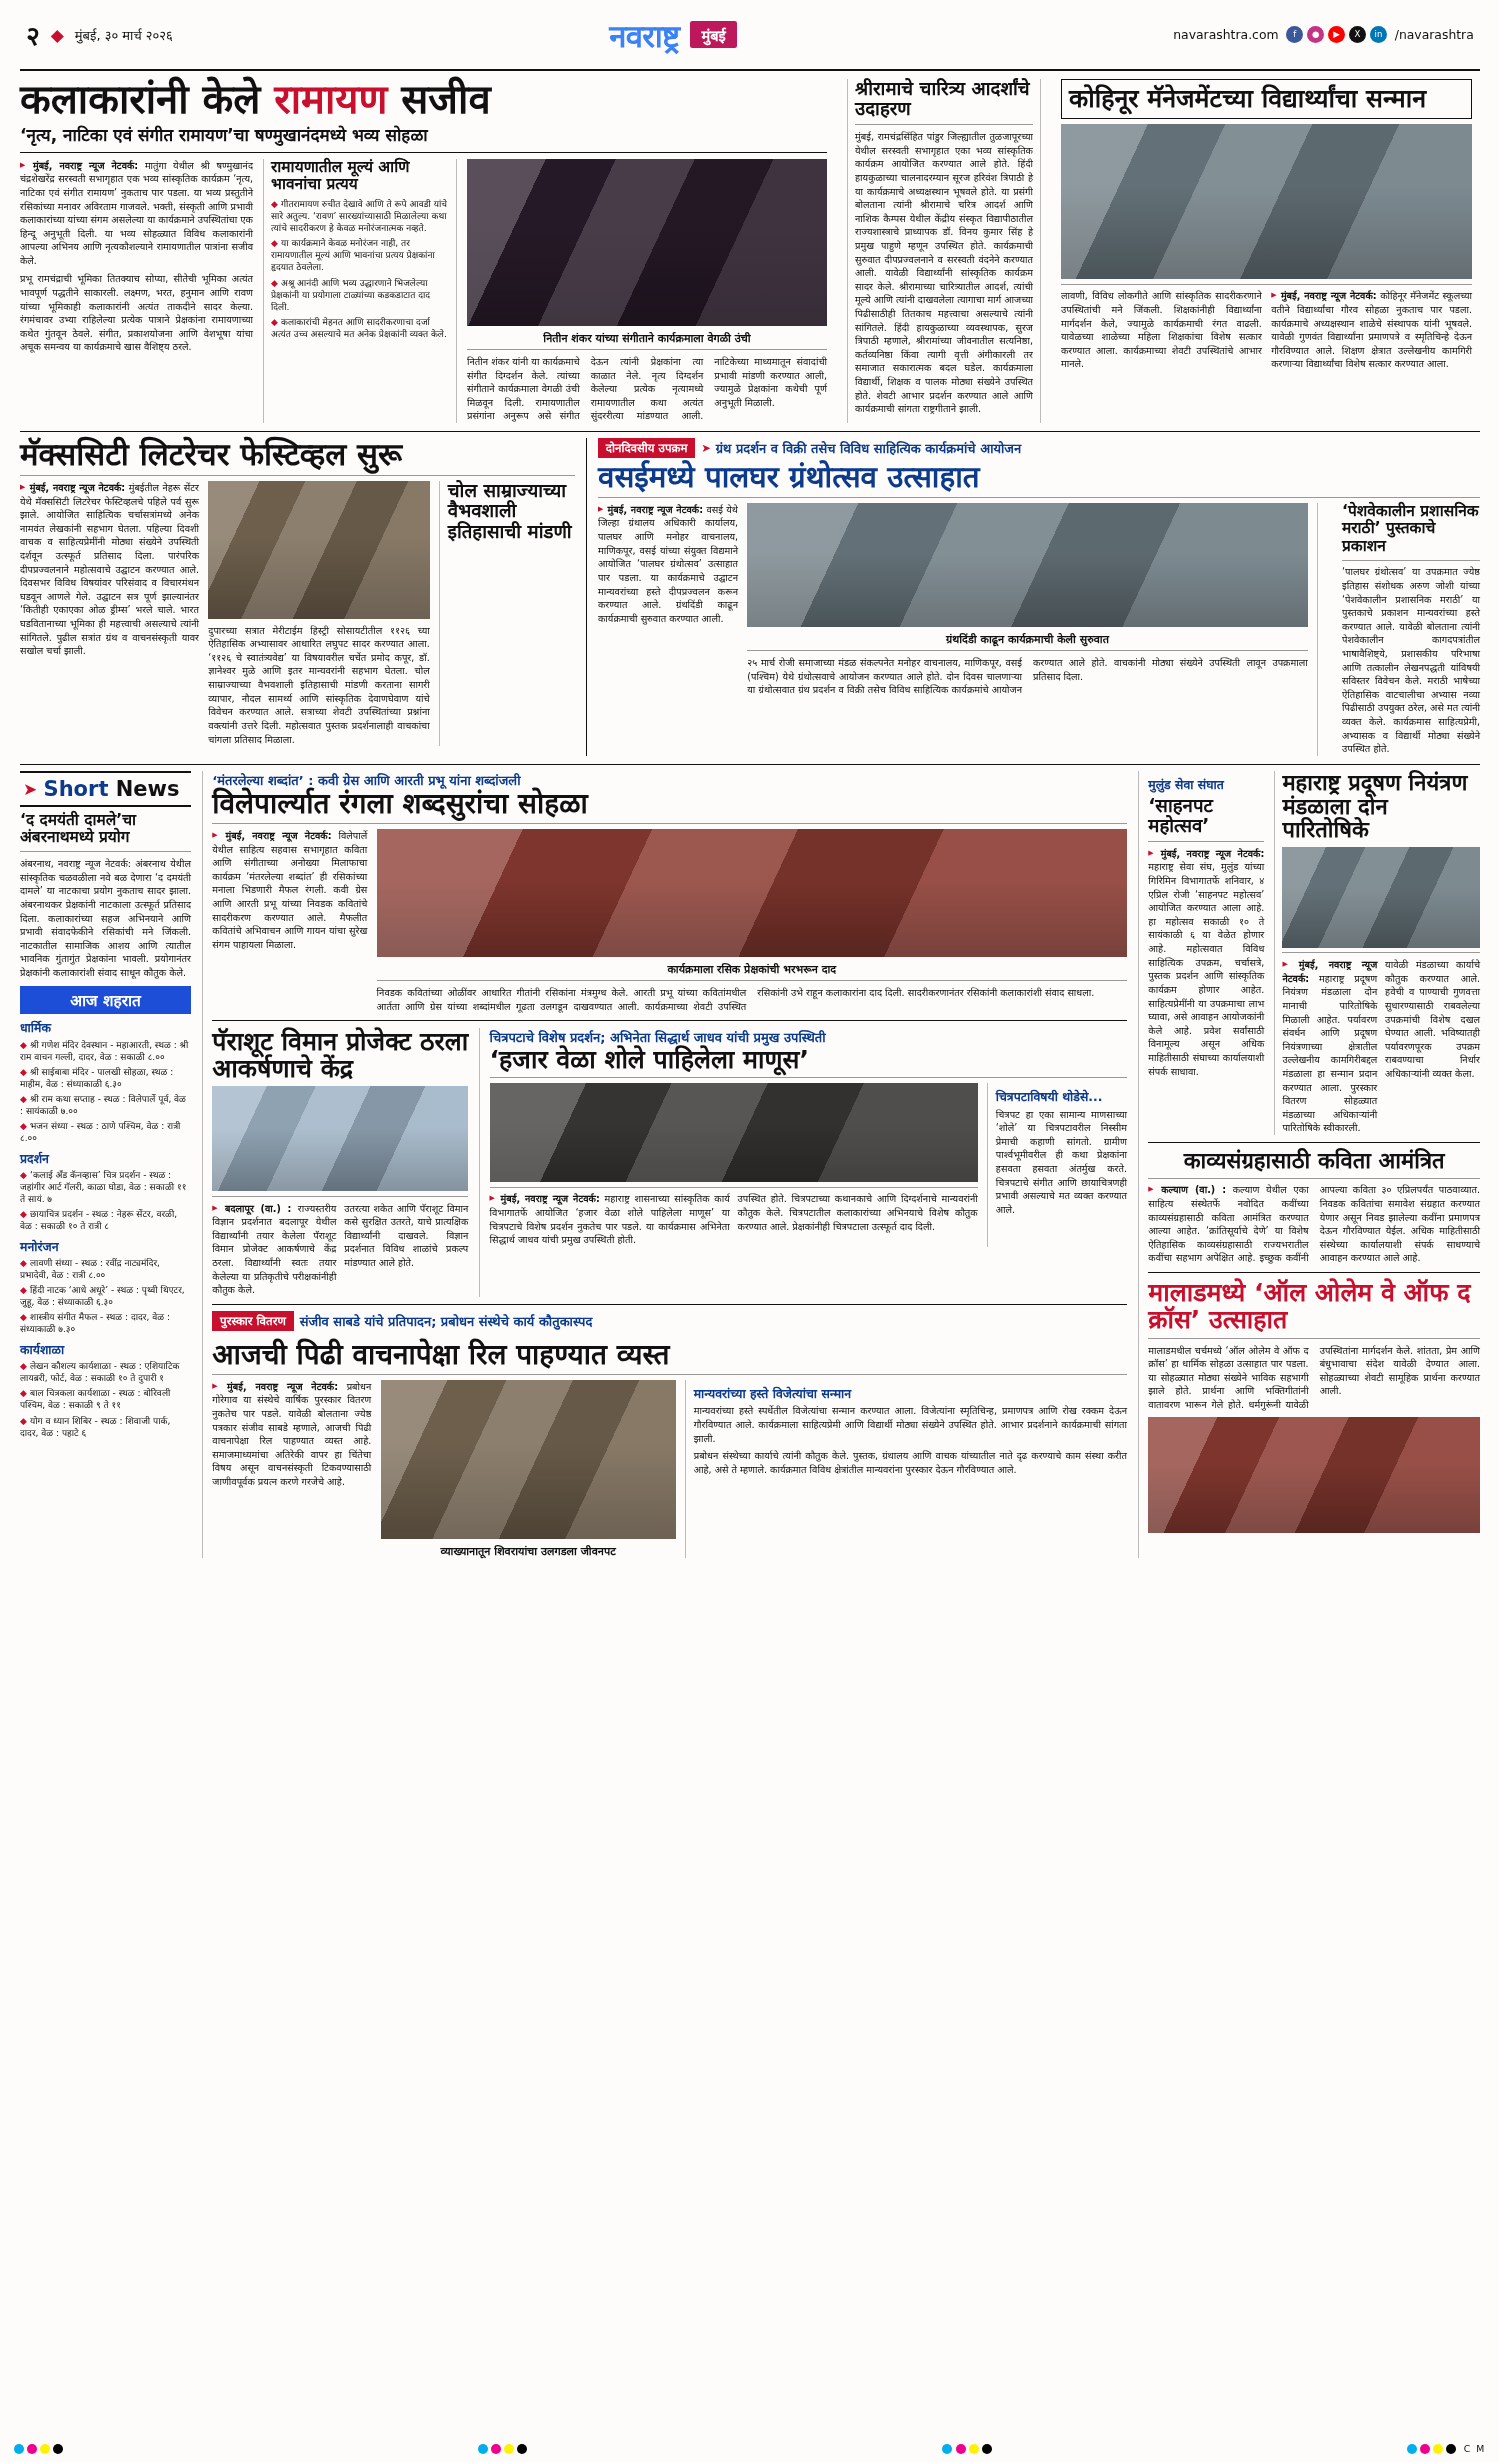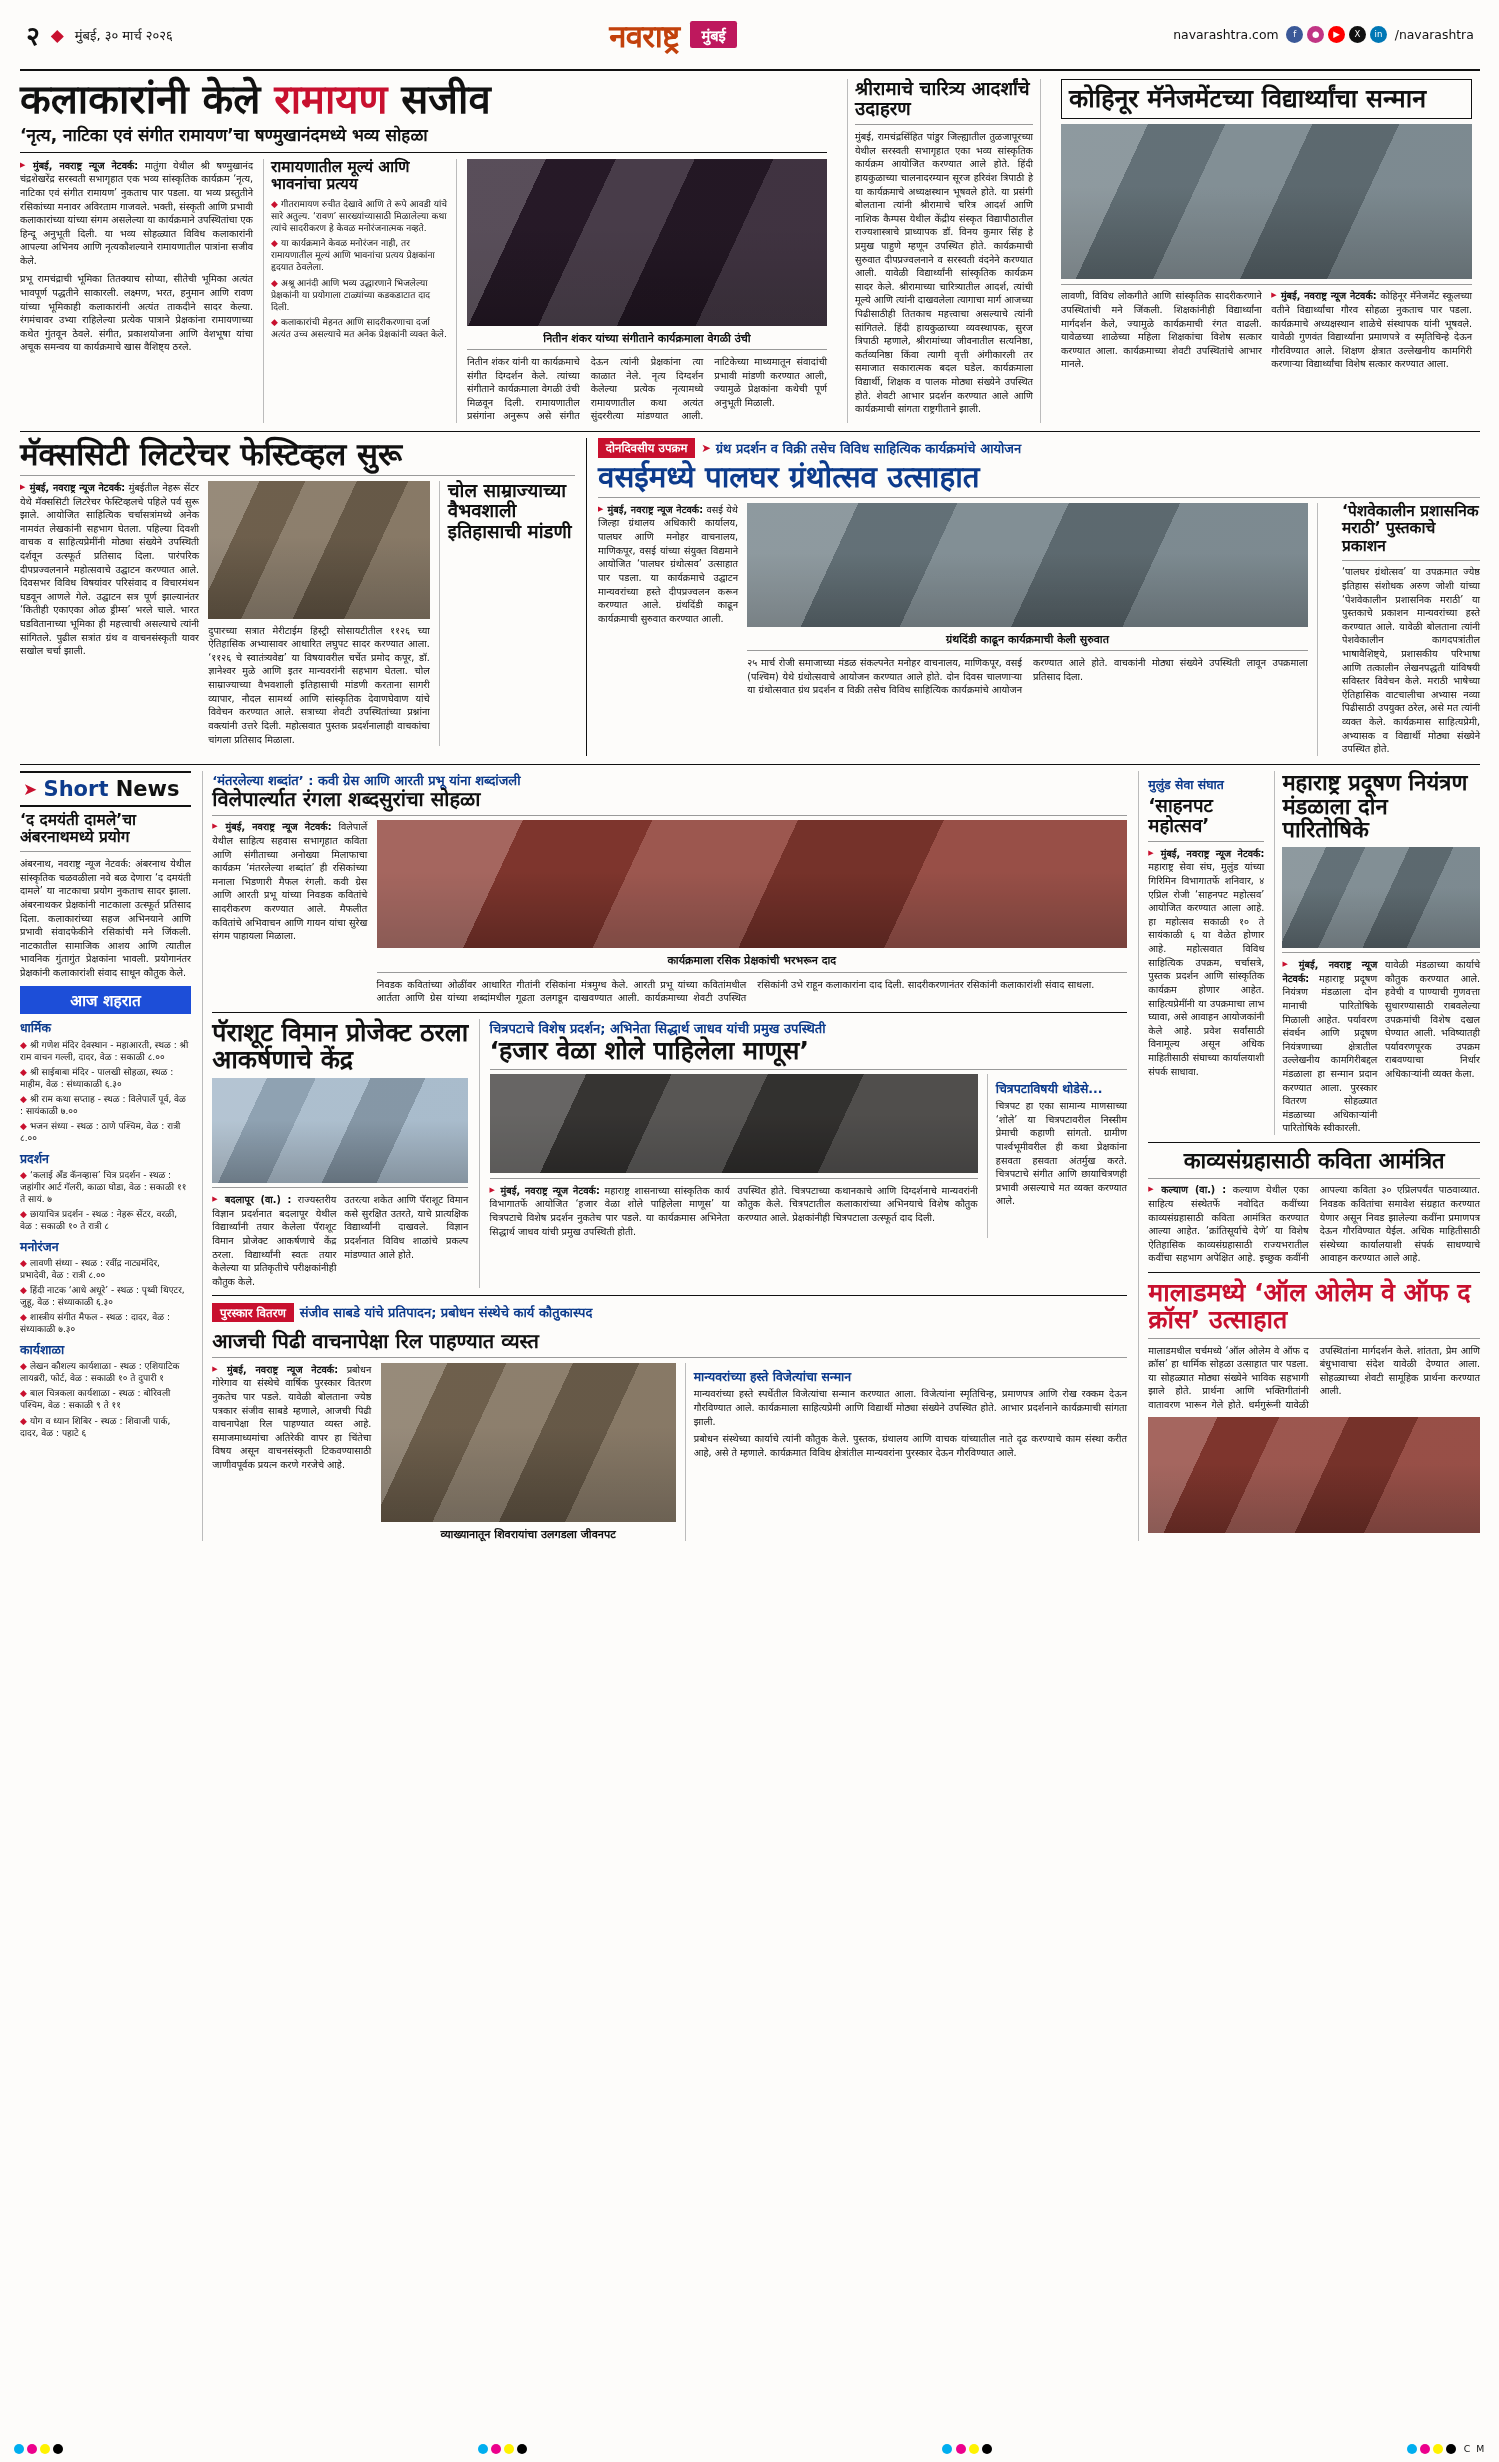--- a/index.html
+++ b/index.html
@@ -16,21 +16,21 @@
 
   
   .masthead {
     height:71px; display:flex; align-items:center; justify-content:space-between;
     border-bottom:2.3px solid #111; padding:0 6.2px;
   }
   .mh-left { display:flex; align-items:center; gap:11px; }
   .pageno { font-size:26px; font-weight:bold; }
   .mh-date { font-size:13px; }
   .mh-center { display:flex; align-items:center; gap:11px; }
-  .brand { font-size:31px; font-weight:bold; color:#c2410c; letter-spacing:-0.8px; }
+  .brand { font-size:31px; font-weight:bold; color:#3b82f6; letter-spacing:-0.8px; }
   .brand-city {
     font-size:14.7px; font-weight:bold; color:#fff; background:#be185d;
     padding:3.1px 11px; border-radius:2.3px;
   }
   .mh-right { display:flex; align-items:center; gap:7.8px; font-size:12.4px; }
   .social { display:flex; gap:3.9px; }
   .soc {
     width:17px; height:17px; border-radius:50%; display:inline-block;
     font-size:8.5px; color:#fff; text-align:center; line-height:17px;
   }
@@ -92,21 +92,21 @@
 
   .twocol { column-count:2; column-gap:11px; }
   .threecol { column-count:3; column-gap:11px; }
 
   .bigred-hl { font-size:31px; font-weight:bold; line-height:1.05; }
   .blue-hl { font-size:29.5px; font-weight:bold; line-height:1.05; }
   .hl28 { font-size:22px; font-weight:bold; line-height:1.08; }
   .hl24 { font-size:18.6px; font-weight:bold; line-height:1.1; }
   .hl20 { font-size:15.5px; font-weight:bold; line-height:1.12; }
   .hl32 { font-size:25px; font-weight:bold; line-height:1.08; }
-  .hl36 { font-size:20px; font-weight:bold; line-height:1.06; }
+  .hl36 { font-size:28px; font-weight:bold; line-height:1.06; }
 
   
   .footer {
     position:absolute; bottom:7.8px; left:0; width:1500px;
     display:flex; justify-content:space-between; padding:0 14px; align-items:flex-end;
   }
   .dots { display:flex; gap:3.1px; }
   .dot4 { width:10px; height:10px; border-radius:50%; }
   .cm { font-size:9.3px; letter-spacing:1.6px; }
 </style>

